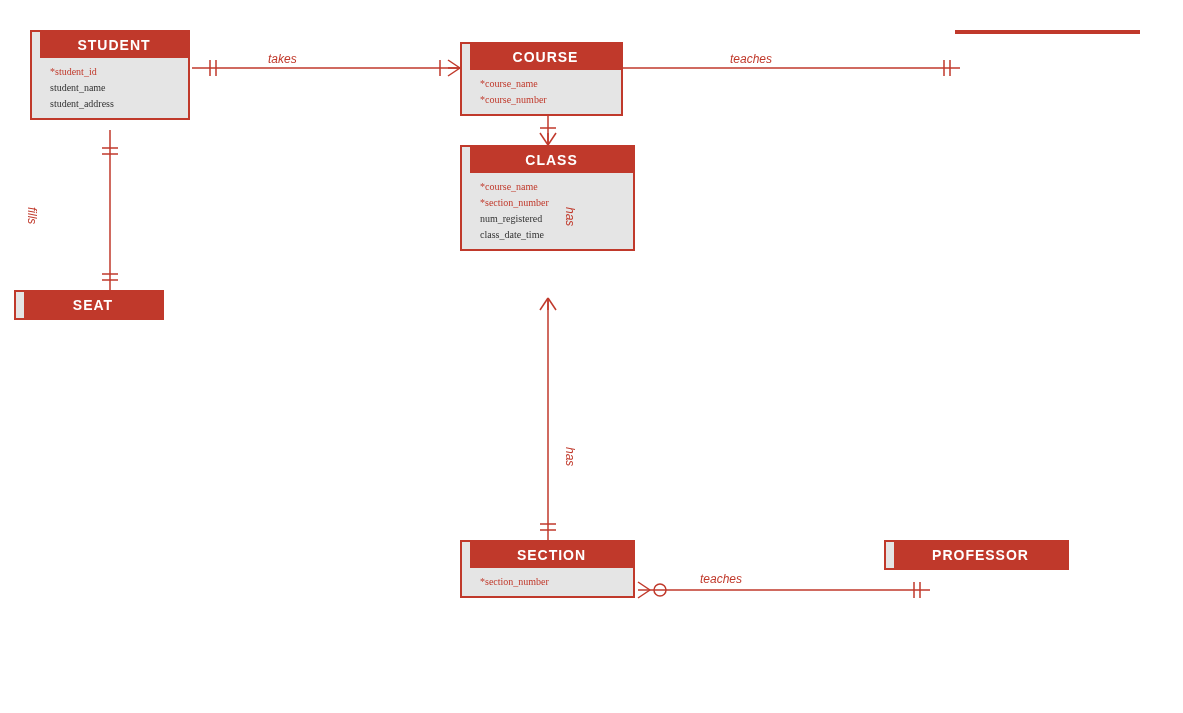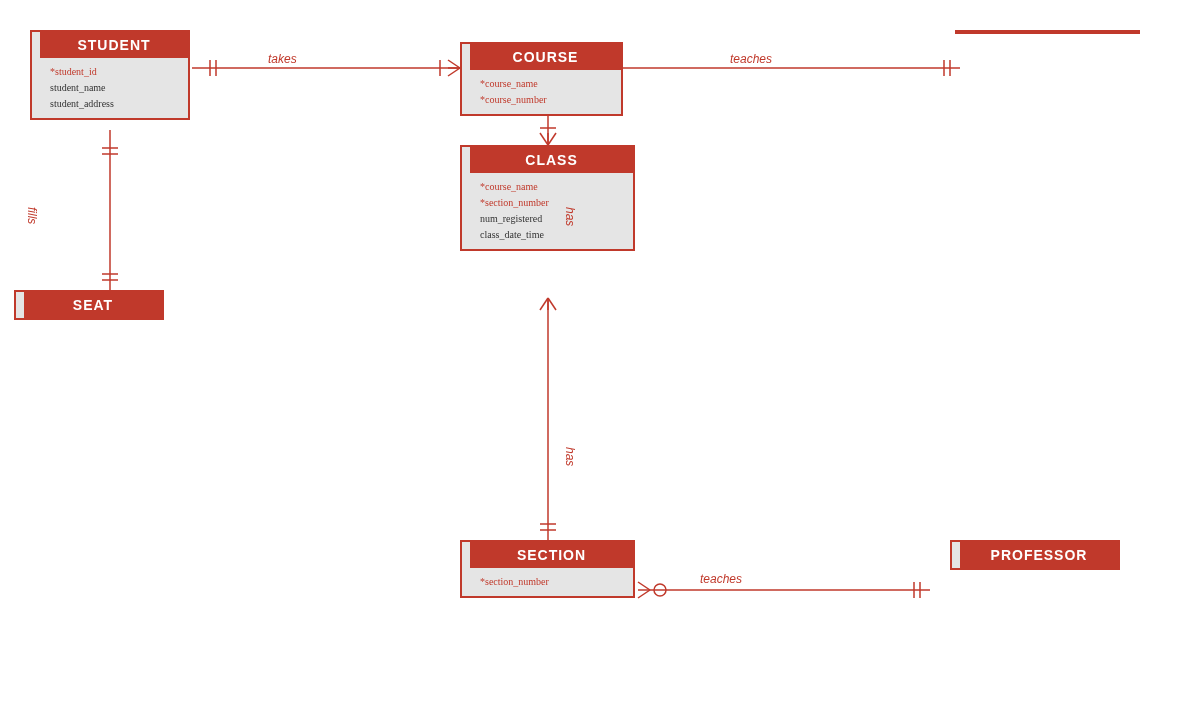--- a/index.html
+++ b/index.html
@@ -156,21 +156,21 @@
     </div>
   </div>
 
   <div class="entity" style="left:460px; top:540px; width:175px;">
     <div class="entity-header">SECTION</div>
     <div class="entity-body">
       <div class="pk">*section_number</div>
     </div>
   </div>
 
-  <div class="entity" style="left:950px; top:540px; width:170px;">
+  <div class="entity" style="left:884px; top:540px; width:185px;">
     <div class="entity-header">PROFESSOR</div>
   </div>
 
   <div class="rel-label" style="left:268px; top:52px;text-align:right;">takes</div>
   <div class="rel-label" style="left:730px; top:52px;">teaches</div>
   <div class="rel-label" style="left:32px; top:200px; transform: rotate(90deg); transform-origin: left center;">fills</div>
   <div class="rel-label" style="left:570px; top:200px; transform: rotate(90deg); transform-origin: left center;">has</div>
   <div class="rel-label" style="left:570px; top:440px; transform: rotate(90deg); transform-origin: left center;">has</div>
   <div class="rel-label" style="left:700px; top:572px;">teaches</div>
 

